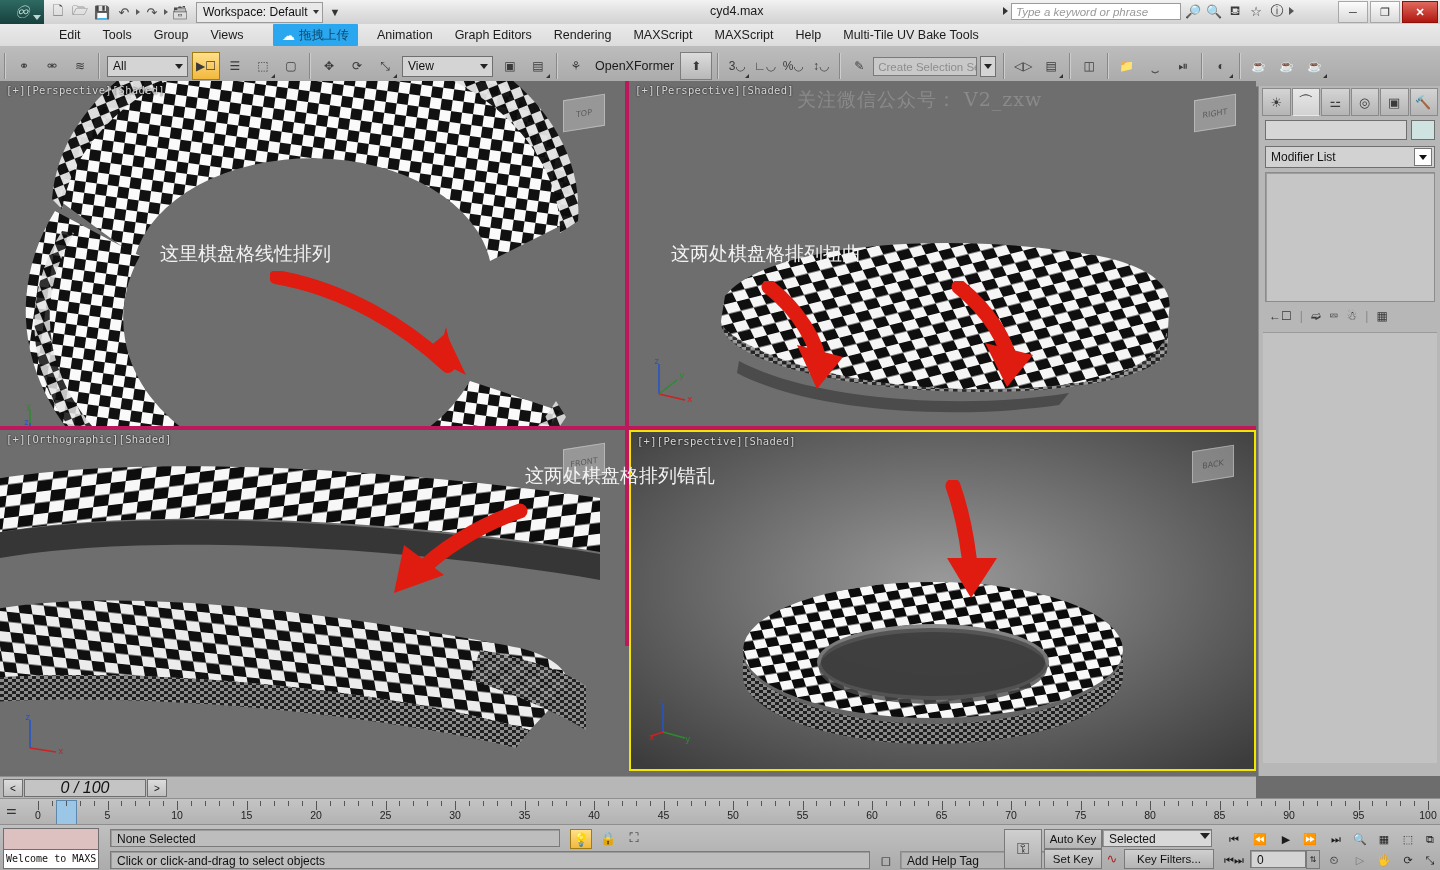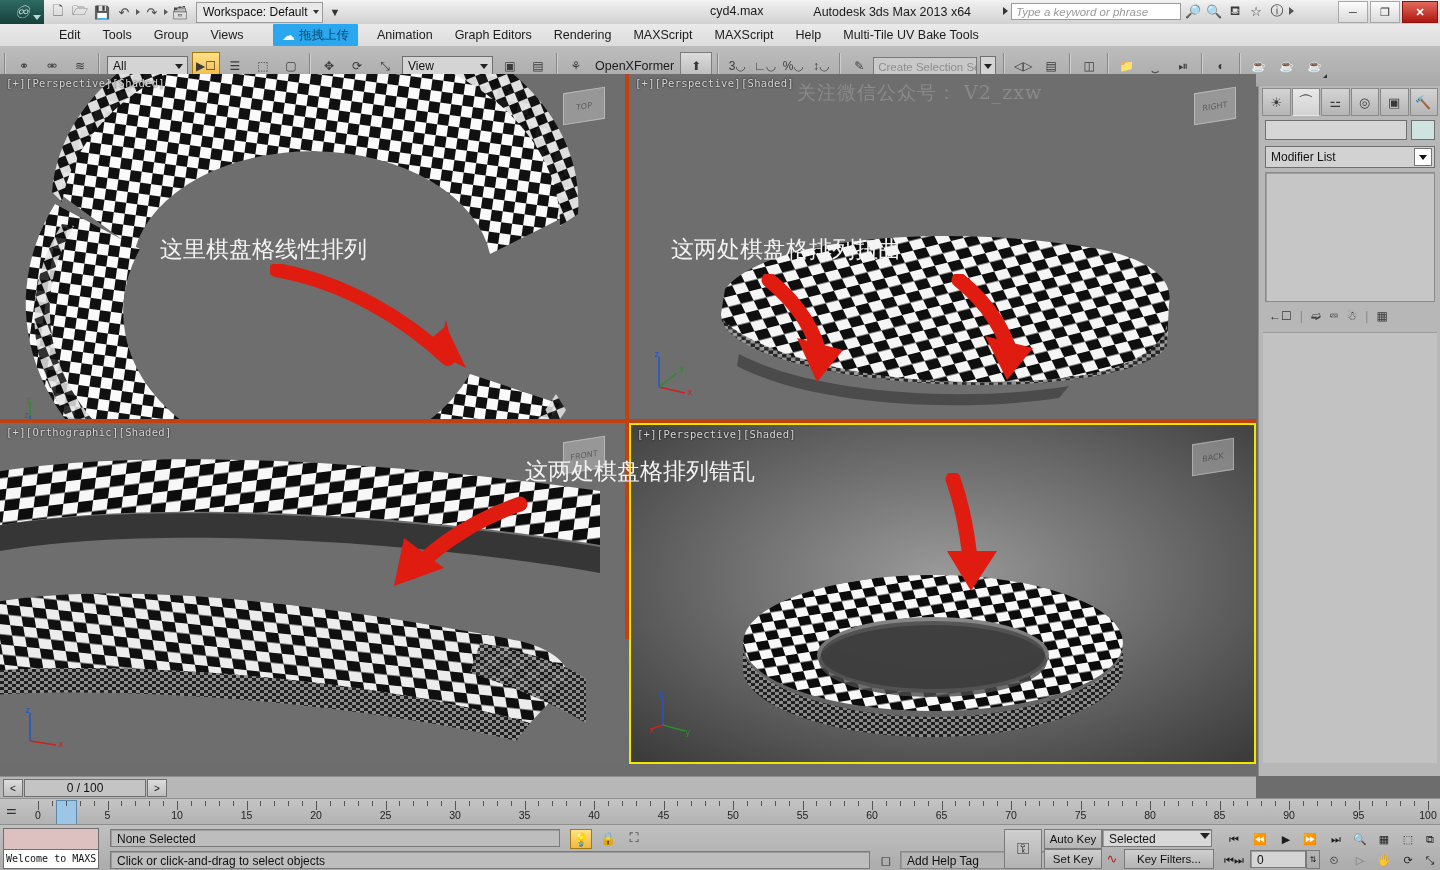--- a/index.html
+++ b/index.html
@@ -58,31 +58,31 @@
     border-left:4px solid transparent;border-bottom:4px solid #333;}
   .cbox{display:flex;align-items:center;height:19px;border:1px solid #6f6f6f;background:#d4d4d4;
     padding:0 2px 0 5px;margin:0 3px;font-size:12px;}
   .cbox .dd{width:0;height:0;border-left:4px solid transparent;border-right:4px solid transparent;
     border-top:5px solid #222;margin-left:7px;margin-right:2px;}
   .oxf{font-size:12.5px;color:#1b1b1b;margin:0 5px;}
   .selset{width:104px;height:19px;border:1px solid #7a7a7a;background:#c9c9c9;color:#8d8d8d;
     font-size:11.5px;line-height:19px;padding-left:4px;box-sizing:border-box;overflow:hidden;white-space:nowrap;}
 
   
-  .vpgrid{position:absolute;left:0;top:74px;width:1256px;height:565px;background:#c2410c;}
+  .vpgrid{position:absolute;left:0;top:81px;width:1256px;height:565px;background:#be185d;}
   .vp{position:absolute;overflow:hidden;background:#6e6e6e;}
   .vp-tl{left:0;top:0;width:625px;height:345px;}
   .vp-tr{left:629px;top:0;width:627px;height:345px;}
   .vp-bl{left:0;top:349px;width:625px;height:341px;}
   .vp-br{left:629px;top:349px;width:627px;height:341px;border:2px solid #f2e600;box-sizing:border-box;}
   .vplabel{position:absolute;left:6px;top:3px;font-family:"DejaVu Sans Mono",monospace;
     font-size:10.5px;color:#d8d8d8;letter-spacing:.3px;z-index:5;text-shadow:0 0 2px #000;}
   .watermark{position:absolute;left:168px;top:6px;font-size:19px;color:#8a8a8a;
     font-family:"DejaVu Serif",serif;letter-spacing:1px;z-index:4;}
-  .annot{position:absolute;color:#f2f2f2;font-size:23px;font-family:Liberation Serif, serif;
+  .annot{position:absolute;color:#f2f2f2;font-size:19px;font-family:Liberation Serif, serif;
     z-index:8;white-space:nowrap;}
   .axis{position:absolute;font-size:9px;font-family:"DejaVu Sans Mono",monospace;z-index:6;}
   .vcube{position:absolute;right:18px;top:16px;width:44px;height:40px;z-index:6;opacity:.72;}
   .vcface{width:40px;height:30px;background:rgba(215,215,215,.55);border:1px solid rgba(255,255,255,.5);
     display:flex;align-items:center;justify-content:center;font-size:8px;color:#555;
     transform:skewY(-9deg);font-family:"DejaVu Sans",sans-serif;}
 
   
   .cmdpanel{position:absolute;left:1258px;top:86px;width:182px;height:690px;background:#b7b7b7;
     border-left:1px solid #8e8e8e;}
@@ -101,21 +101,21 @@
   .stack{margin:4px 6px;height:128px;background:#c6c6c6;border:1px solid #8c8c8c;box-shadow:inset 1px 1px 0 #9d9d9d;}
   .stackbtns{display:flex;align-items:center;gap:8px;padding:3px 10px;color:#3a3a3a;font-size:12px;}
   .cpbody{margin:6px 4px;height:430px;background:#c2c2c2;border-top:1px solid #9a9a9a;}
 
   
   .trackrow{position:absolute;left:0;top:776px;width:1256px;height:22px;background:#b7b7b7;
     border-top:1px solid #8e8e8e;display:flex;align-items:center;}
   .spin{width:18px;height:16px;border:1px solid #6f6f6f;background:linear-gradient(#dcdcdc,#bfbfbf);
     display:flex;align-items:center;justify-content:center;font-size:10px;margin-left:3px;}
   .frameno{width:120px;height:16px;border:1px solid #6f6f6f;background:#c4c4c4;
-    text-align:center;line-height:16px;font-size:12px;margin:0 1px;}
+    text-align:center;line-height:16px;font-size:16px;margin:0 1px;font-style:italic;}
   .timeline{position:absolute;left:0;top:798px;width:1440px;height:26px;
     background:linear-gradient(#c4c4c4,#b2b2b2);border-top:1px solid #909090;}
   .tlhandle{position:absolute;left:6px;top:4px;width:22px;height:18px;color:#333;font-size:12px;}
   .tlruler{position:absolute;left:38px;top:0;right:0;height:26px;}
   .tick{position:absolute;top:2px;width:1px;background:#555;}
   .tlbl{position:absolute;top:10px;font-size:10.5px;color:#222;transform:translateX(-50%);}
   .slider{position:absolute;left:56px;top:1px;width:19px;height:24px;background:#9cc6e6;border:1px solid #5d88ab;}
 
   .statusbar{position:absolute;left:0;top:824px;width:1440px;height:46px;
     background:linear-gradient(#c0c0c0,#ababab);border-top:1px solid #8e8e8e;}
@@ -151,21 +151,20 @@
       <div class="qsep"></div>
       <div class="qbtn">↷</div>
       <div class="qsep"></div>
       <div class="qbtn">🗃</div>
       <div class="wsbox">
         <span>Workspace: Default</span>
         <span class="dd"></span>
       </div>
       <span class="wsarrow">▼</span>
     </div>
-    <div class="apptitle">Autodesk 3ds Max  2013 x64</div>
     <div class="filename">cyd4.max</div>
     <div class="searchwrap">
       <span class="srch-tri"></span>
       <div class="srchbox">Type a keyword or phrase</div>
       <div class="tico">🔎</div>
       <div class="tico">🔍</div>
       <div class="tico">⛾</div>
       <div class="tico">☆</div>
       <div class="tico">ⓘ</div>
       <span class="srch-tri" style="border-left-color:#555"></span>

